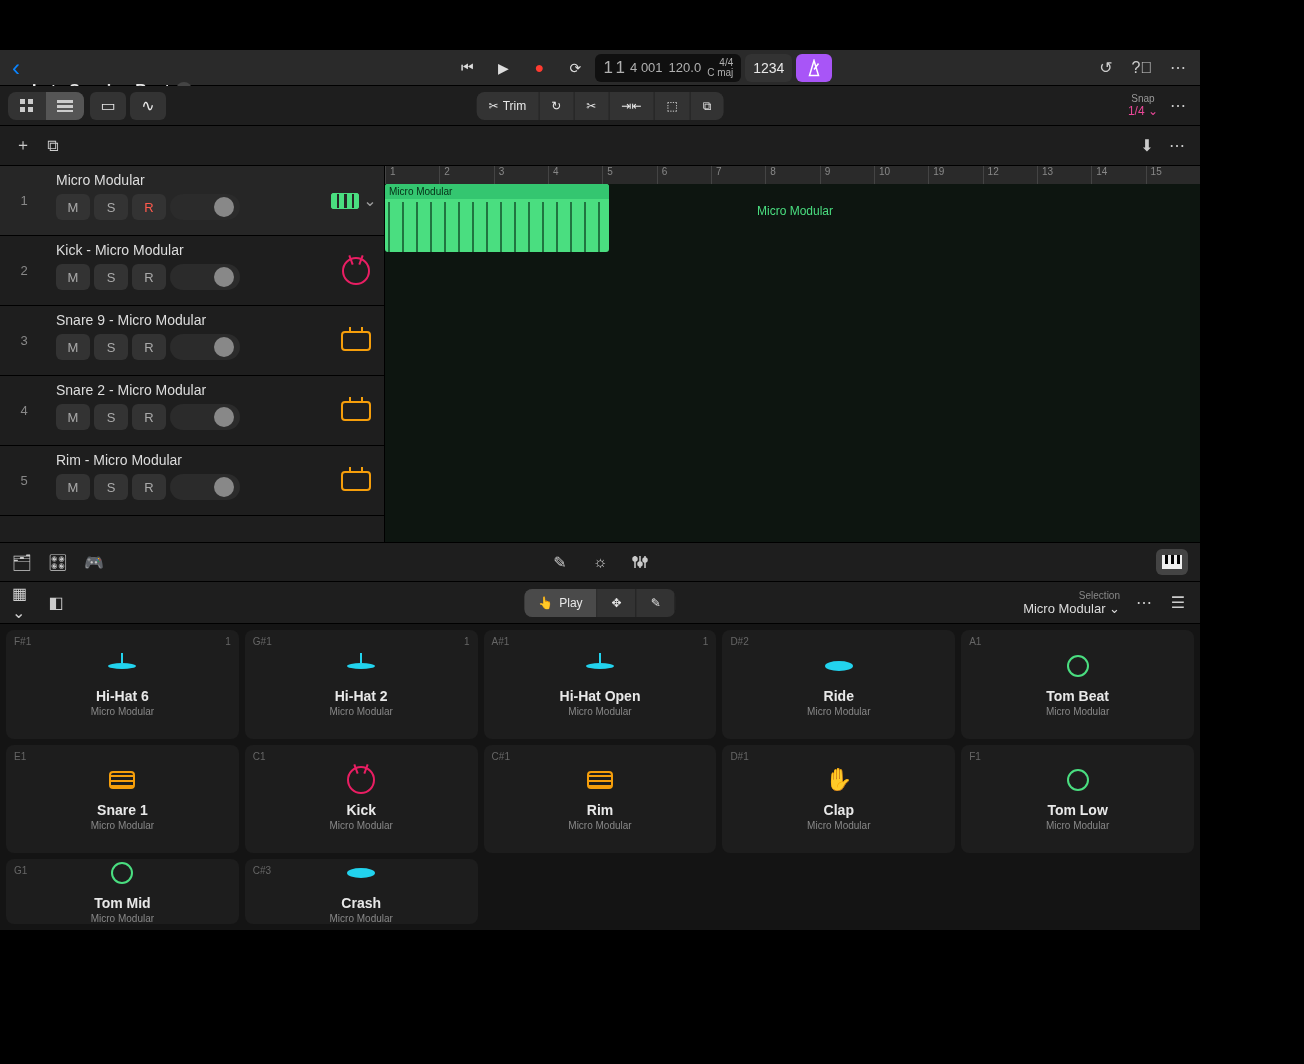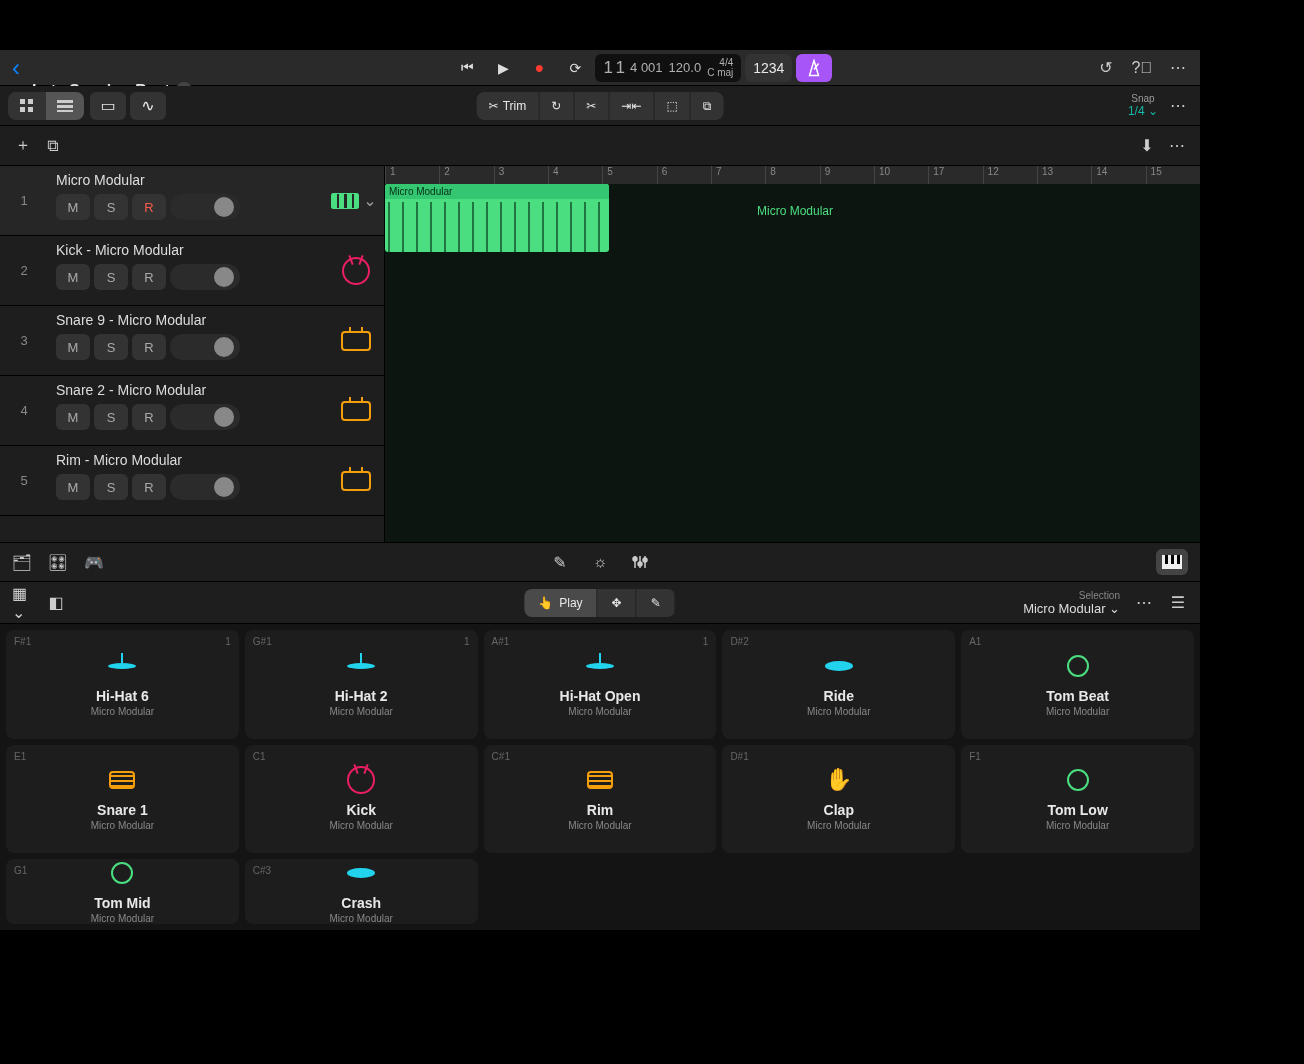--- a/index.html
+++ b/index.html
@@ -23,21 +23,21 @@
 .controlrow { height:40px; background:#1e1e1e; display:flex; align-items:center; padding:0 8px; gap:6px; position:relative; border-bottom:1px solid #000; }
 .seg { display:flex; background:#333; border-radius:8px; overflow:hidden; }
 .seg .sb { width:38px; height:28px; display:flex; align-items:center; justify-content:center; cursor:pointer; }
 .seg .sb.active { background:#555; }
 .seg2 { display:flex; gap:4px; }
 .seg2 .sb { width:36px; height:28px; border-radius:6px; background:#333; display:flex; align-items:center; justify-content:center; cursor:pointer; }
 .centerbar { position:absolute; left:50%; transform:translateX(-50%); display:flex; align-items:center; gap:0; background:#333; border-radius:8px; height:28px; overflow:hidden; }
 .centerbar .cb { padding:0 12px; height:28px; display:flex; align-items:center; gap:4px; font-size:12px; border-right:1px solid #222; cursor:pointer; }
 .centerbar .cb:last-child { border-right:none; }
 .snapbox { margin-left:auto; text-align:center; font-size:10px; color:#999; }
-.snapbox .v { font-size:12px; color:#14b8a6; }
+.snapbox .v { font-size:12px; color:#ec4899; }
 
 .trackrow { height:40px; background:#1e1e1e; display:flex; align-items:center; padding:0 8px; border-bottom:1px solid #000; }
 .trackrow .ib { width:30px; height:28px; display:flex; align-items:center; justify-content:center; cursor:pointer; color:#ccc; }
 
 .main { display:flex; height:calc(100% - 36px - 40px - 40px - 388px); background:#1a1a1a; }
 .tracks { width:385px; background:#1e1e1e; border-right:1px solid #000; overflow:hidden; }
 .thead { height:70px; display:flex; border-bottom:1px solid #000; }
 .thead .num { width:48px; display:flex; align-items:center; justify-content:center; color:#888; font-size:13px; }
 .thead .body { flex:1; padding:6px 8px; display:flex; flex-direction:column; gap:6px; }
 .thead .tname { font-size:14px; color:#ddd; }
@@ -276,21 +276,21 @@
           <div class="m">1</div>
           <div class="m">2</div>
           <div class="m">3</div>
           <div class="m">4</div>
           <div class="m">5</div>
           <div class="m">6</div>
           <div class="m">7</div>
           <div class="m">8</div>
           <div class="m">9</div>
           <div class="m">10</div>
-          <div class="m">17</div>
+          <div class="m">19</div>
           <div class="m">12</div>
           <div class="m">13</div>
           <div class="m">14</div>
           <div class="m">15</div>
         </div>
       <div class="region">
         <div class="rlabel">Micro Modular</div>
         <div class="notes"></div>
       </div>
       <div class="ghost">Micro Modular</div>

